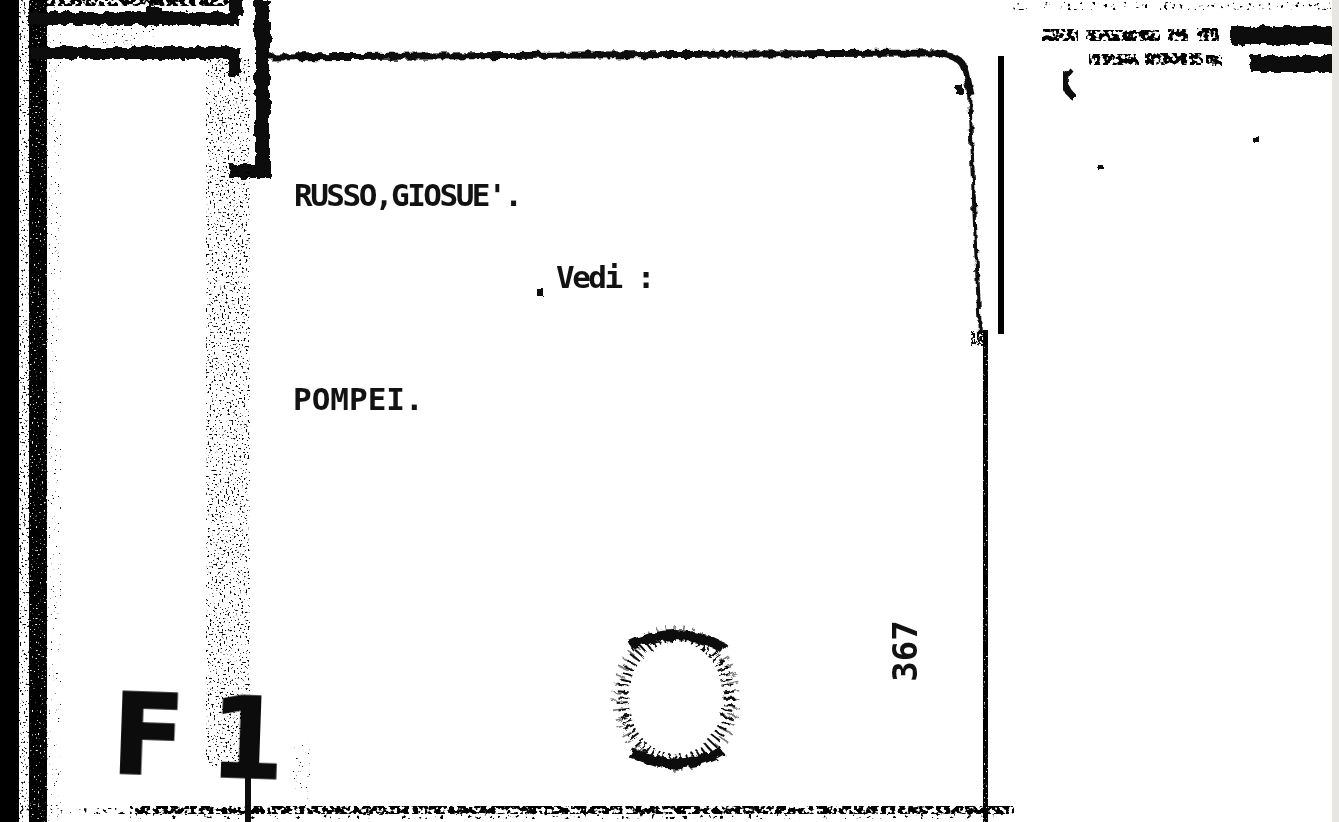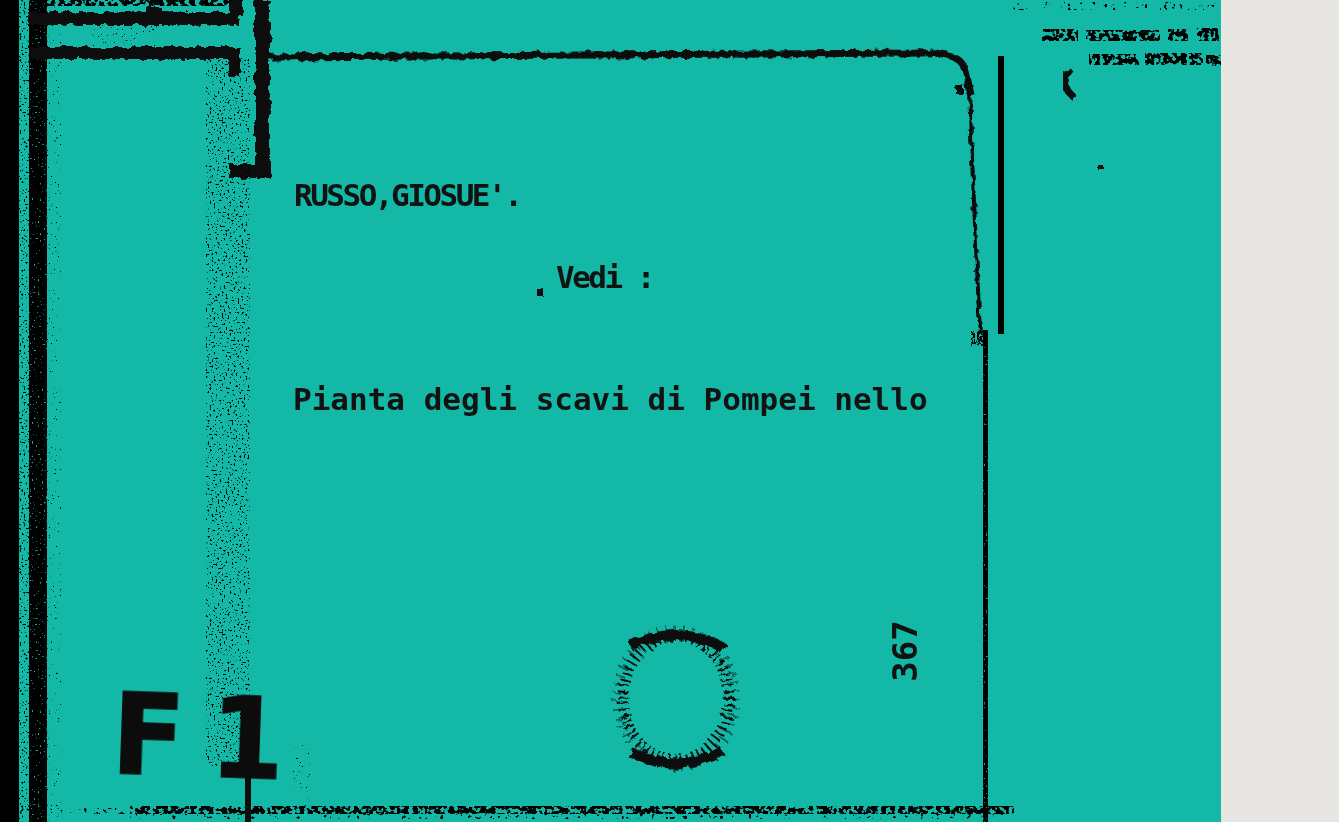--- a/index.html
+++ b/index.html
@@ -1,18 +1,18 @@
 <!DOCTYPE html>
 <html><head>
 <meta charset="utf-8">
 <style>
   html,body{margin:0;padding:0;background:#e8e6e2;}
   .stage{
-    position:relative;width:1221px;height:822px;overflow:hidden;
-    background:#14b8a6;
+    position:relative;width:1332px;height:822px;overflow:hidden;
+    background:#ffffff;
     font-family:"DejaVu Sans Mono",monospace;
   }
   .artifacts{position:absolute;left:0;top:0;width:1339px;height:822px;}
   .t{
     position:absolute;
     font:bold 31px/38.5px "DejaVu Sans Mono",monospace;
     color:#121212;white-space:pre;filter:blur(.35px);
   }
   .heading{left:294px;top:176px;letter-spacing:-2.5px;}
   .vedi{left:556px;top:250px;letter-spacing:-2.5px;margin-top:8px;}
@@ -152,21 +152,21 @@
     </g>
 
     <rect x="0" y="0" width="1339" height="822" fill="#0c0c0c" filter="url(#f-grain)"></rect>
   </svg>
 
   <div class="t heading">RUSSO,GIOSUE'.</div>
 
   <div class="t vedi">Vedi :</div>
 
   <div class="t para">
-    <div>Pianta degli scavi di Pompei nello</div>
+    <div>POMPEI.</div>
     
     
   </div>
 
   <div class="t num">367</div>
 
   <div class="hand">F 1</div>
 
 </div>
 

